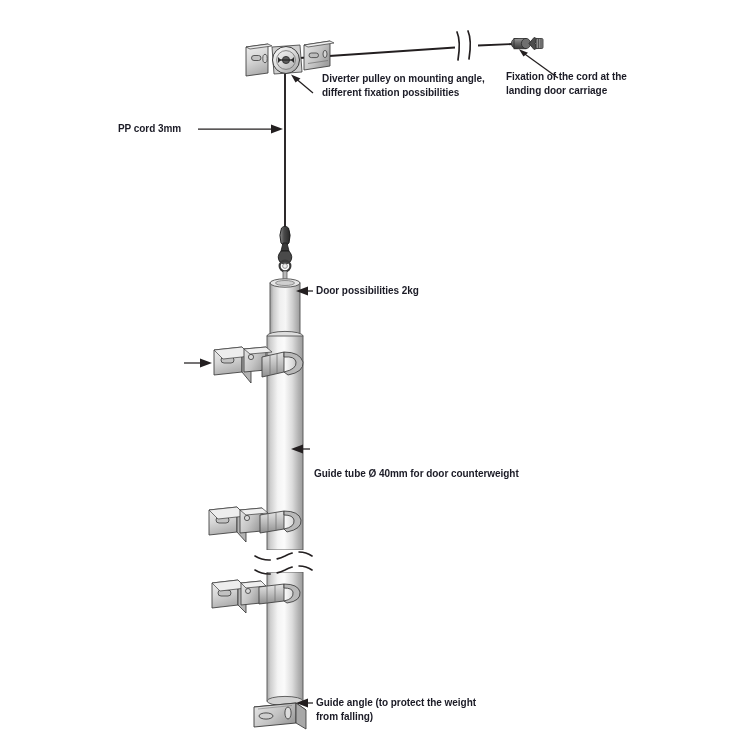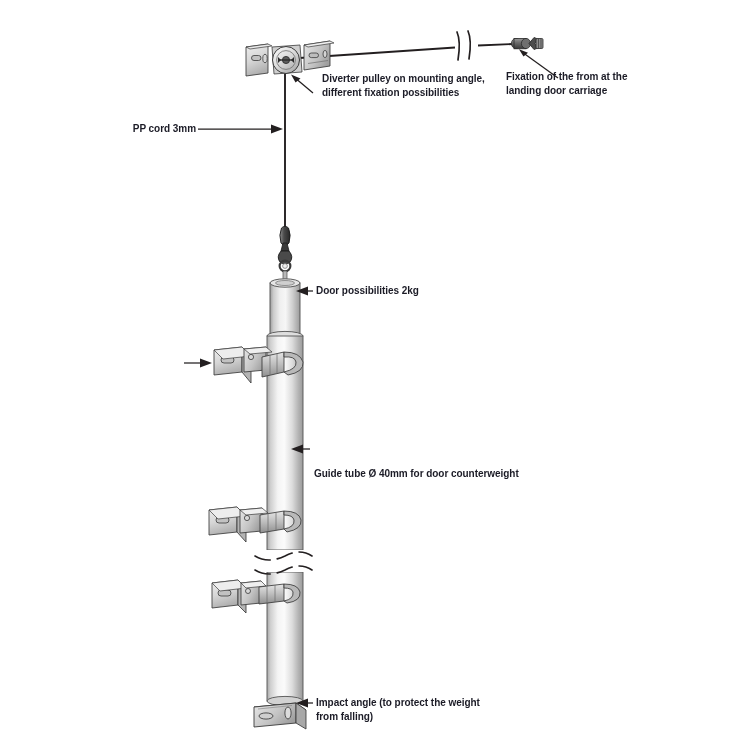--- a/index.html
+++ b/index.html
@@ -32,21 +32,21 @@
     position: absolute;
     font-family: "Liberation Sans", sans-serif;
     font-size: 10px;
     font-weight: bold;
     color: #1b1b26;
     line-height: 13.5px;
     letter-spacing: -0.05px;
     white-space: pre-line;
     user-select: none;
   }
-  .callout.right-align { text-align: right; }
+  .callout.right-align { text-align: left; }
 </style>
 </head>
 <body>
 
 <div id="diagram-root">
 
   <svg id="diagram-svg" viewBox="0 0 756 756">
     <defs>
 
       <linearGradient id="tubeGrad" x1="0" y1="0" x2="1" y2="0">
@@ -311,26 +311,26 @@
     <g>
       <line x1="313" y1="703" x2="303" y2="703" stroke="#231f20" stroke-width="1.25"></line>
       <polygon points="296,703 308,698.5 308,707.5" fill="#231f20"></polygon>
     </g>
 
   </svg>
 
   <div class="callout" style="left:322px; top:72px; width:175px;">Diverter pulley on mounting angle,
 different fixation possibilities</div>
 
-  <div class="callout" style="left:506px; top:70px; width:150px;">Fixation of the from at the
+  <div class="callout" style="left:506px; top:70px; width:150px;">Fixation of the cord at the
 landing door carriage</div>
 
   <div class="callout right-align" style="left:118px; top:122px; width:78px;">PP cord 3mm</div>
 
   <div class="callout" style="left:316px; top:284px; width:160px;">Door possibilities 2kg</div>
 
 
   <div class="callout" style="left:314px; top:467px; width:230px;">Guide tube Ø 40mm for door counterweight</div>
 
-  <div class="callout" style="left:316px; top:696px; width:180px;">Impact angle (to protect the weight
+  <div class="callout" style="left:316px; top:696px; width:180px;">Guide angle (to protect the weight
 from falling)</div>
 
 </div>
 
 </body></html>

